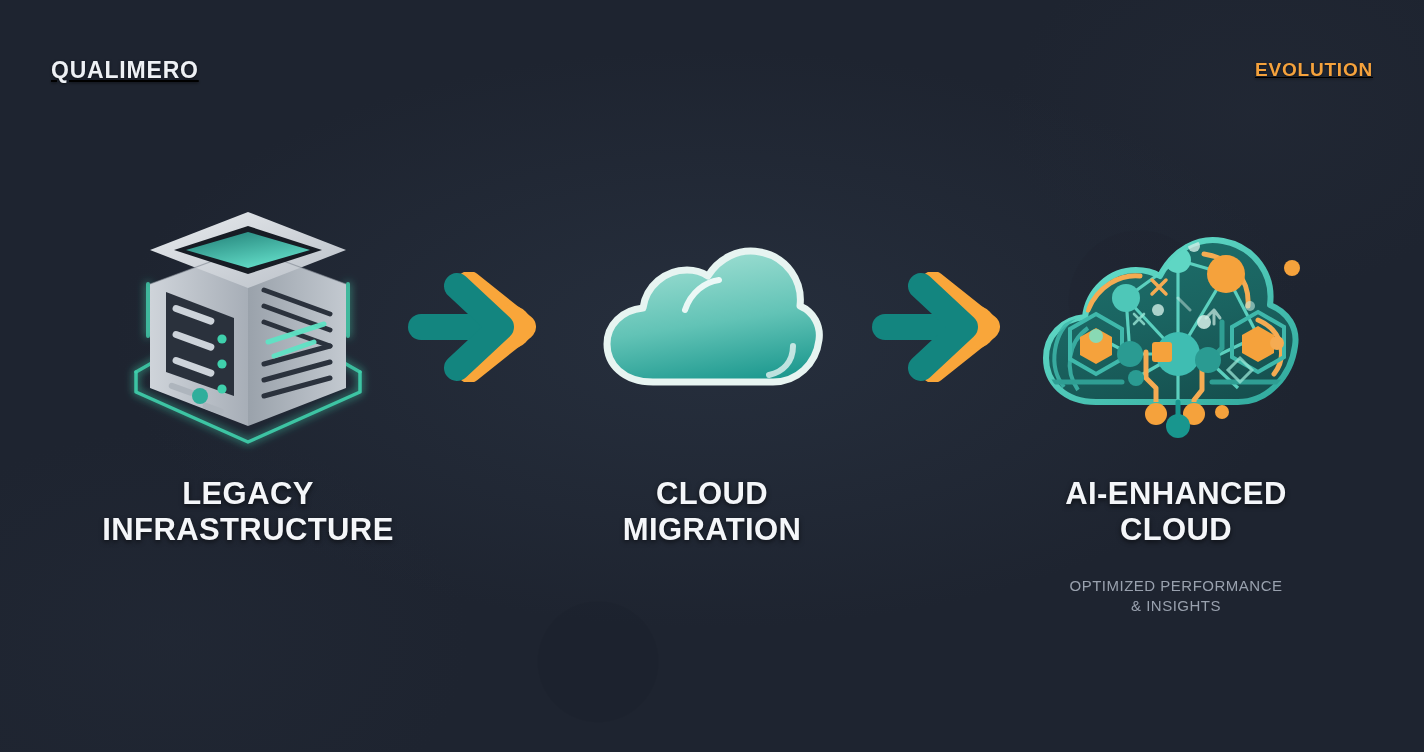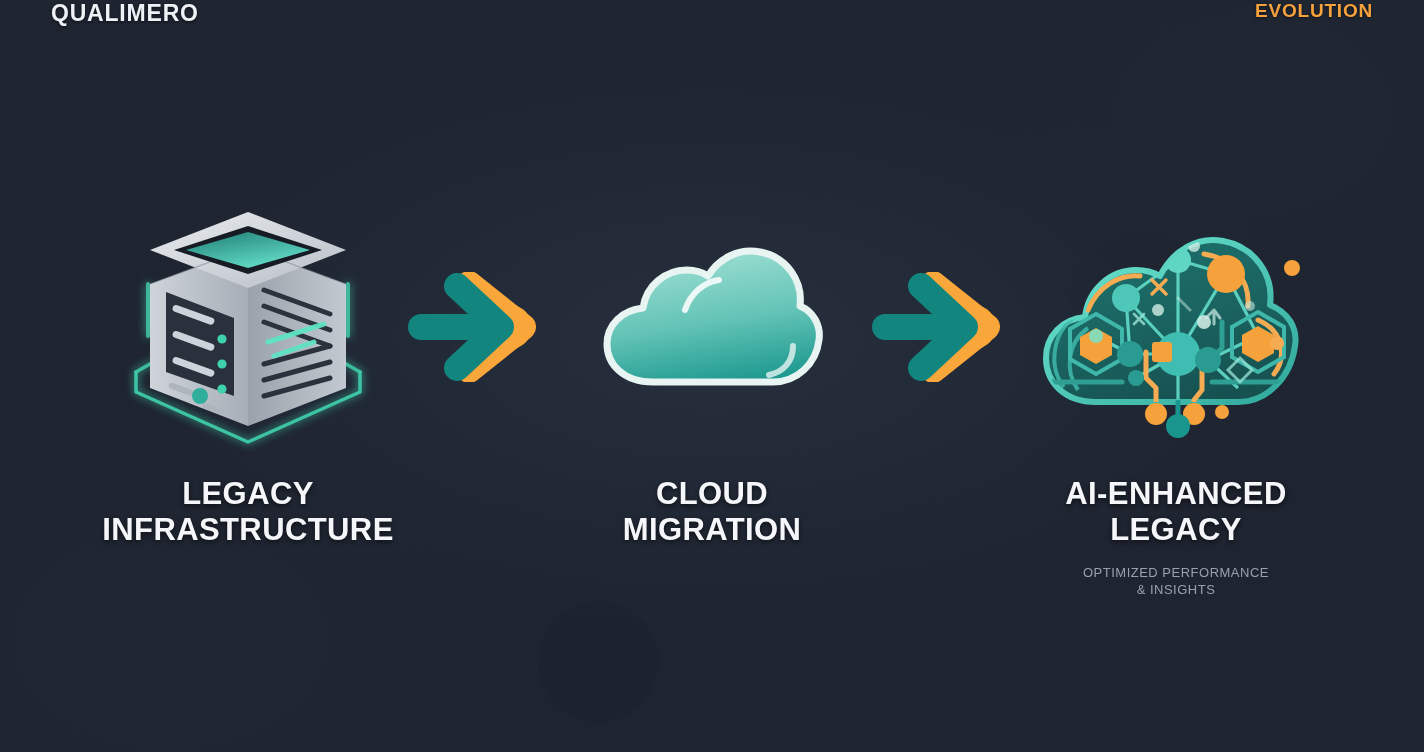--- a/index.html
+++ b/index.html
@@ -30,24 +30,25 @@
       radial-gradient(circle at 42% 88%, rgba(0,0,0,0.10) 0 60px, transparent 61px),
       radial-gradient(circle at 80% 40%, rgba(0,0,0,0.08) 0 70px, transparent 71px);
   }
 
   
   .header {
     position: absolute;
     top: 0; left: 0; right: 0;
     height: 140px;
     display: flex;
-    align-items: flex-start;
+    align-items: center;
     justify-content: space-between;
     padding: 0 51px;
     box-sizing: border-box;
+    text-decoration: underline;
   }
   .brand {
     font-size: 23px;
     font-weight: bold;
     letter-spacing: 0.8px;
     color: #eef1f5;
     text-shadow: 0 1px 3px rgba(0,0,0,0.55);
   }
   .eyebrow {
     font-size: 19px;
@@ -84,22 +85,22 @@
     font-size: 31px;
     font-weight: bold;
     line-height: 1.17;
     letter-spacing: 0.4px;
     text-align: center;
     color: #f4f6f9;
     text-shadow: 0 2px 5px rgba(0,0,0,0.6);
     white-space: pre-line;
   }
   .stage-sub {
-    margin-top: 15px;
-    font-size: 13px;
+    margin-top: 27px;
+    font-size: 15px;
     line-height: 1.38;
     letter-spacing: 0.5px;
     text-align: center;
     color: #99a1ae;
     white-space: pre-line;
   }
   .connector {
     width: 164px;
     height: 262px;
     display: flex;
@@ -354,18 +355,18 @@
           <circle cx="168" cy="212" r="11" fill="#f5a23c"></circle>
           <circle cx="196" cy="210" r="7" fill="#f5a23c"></circle>
           <circle cx="152" cy="224" r="12" fill="#18968e"></circle>
           <circle cx="266" cy="66" r="8" fill="#f5a23c"></circle>
           <circle cx="251" cy="141" r="7" fill="#f5ab52"></circle>
           <path d="M152 200 L152 214" stroke="#18968e" stroke-width="5" stroke-linecap="round"></path>
         </g>
       </svg>
     </div>
     <div class="stage-title">AI-ENHANCED
-LEGACY</div>
+CLOUD</div>
     <div class="stage-sub">OPTIMIZED PERFORMANCE
 &amp; INSIGHTS</div>
   </div>
 
 </div>
 
 </body></html>

